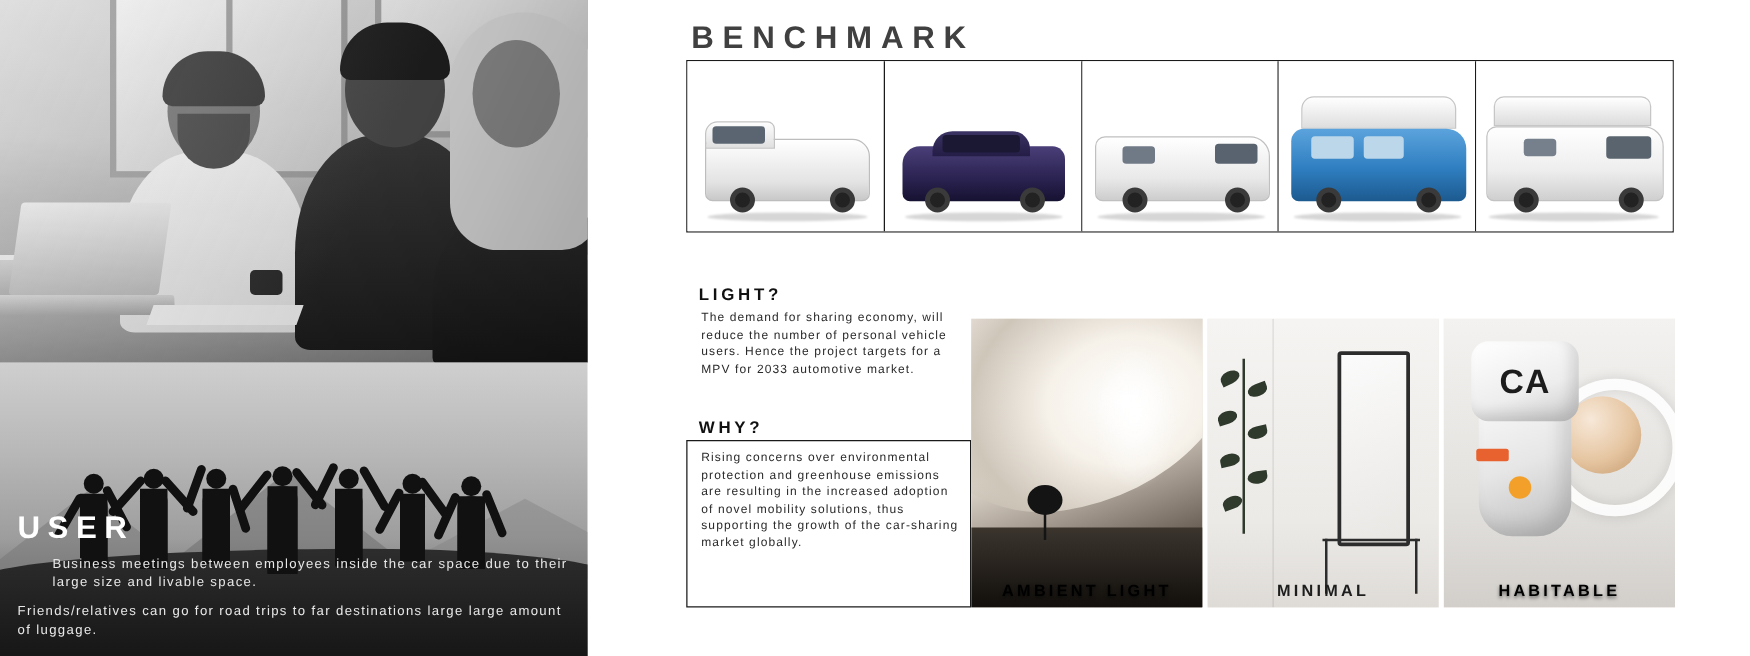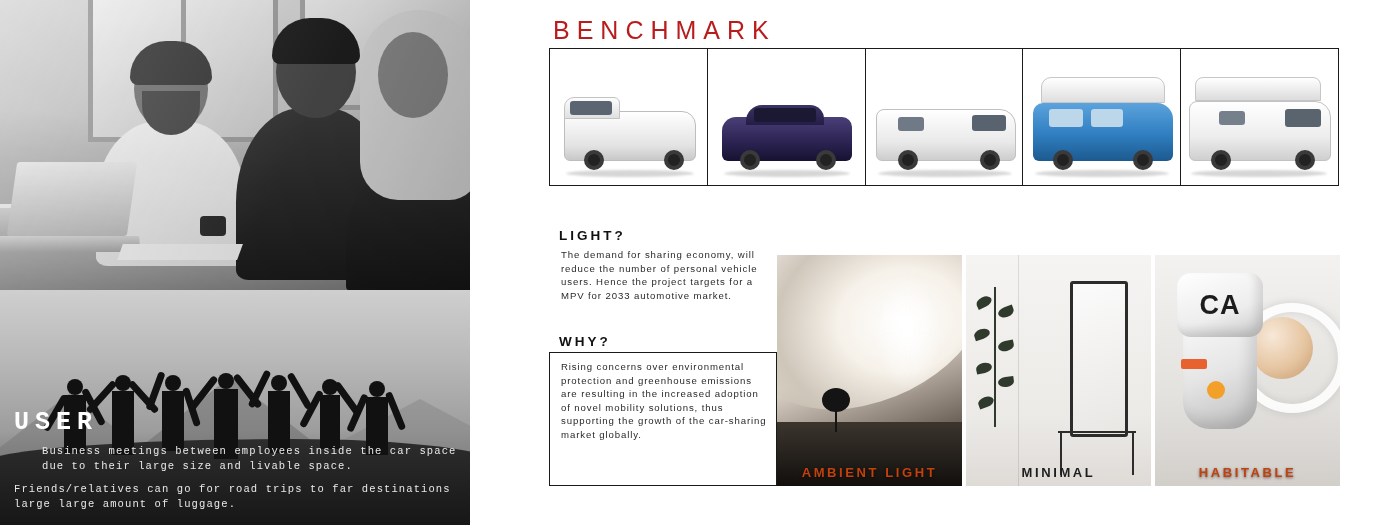--- a/index.html
+++ b/index.html
@@ -17,21 +17,20 @@
   }
 
   
   .left-col {
     position: absolute;
     left: 0;
     top: 0;
     width: 518px;
     height: 525px;
     overflow: hidden;
-    font-family: Liberation Mono, monospace;
   }
   .photo-top {
     position: absolute;
     left: 0; top: 0;
     width: 470px; height: 290px;
     overflow: hidden;
     background: #7d7d7d;
   }
   
   .mt-wall {
@@ -201,23 +200,23 @@
     line-height: 15px;
   }
   .user-text-1 { top: 444px; width: 440px; margin-left: 28px; }
   .user-text-2 { top: 482px; width: 440px; }
 
   
   .benchmark-title {
     position: absolute;
     left: 553px; top: 16px;
     font-size: 25px;
-    font-weight: 400;
+    font-weight: 700;
     letter-spacing: 7px;
-    color: #b91c1c;
+    color: #404040;
   }
   .benchmark-box {
     position: absolute;
     left: 549px; top: 48px;
     width: 790px; height: 138px;
     border: 1px solid #1a1a1a;
     box-sizing: border-box;
     display: flex;
   }
   .bm-cell {
@@ -306,21 +305,21 @@
   .mood-cell.c1 { width: 185px; }
   .mood-cell.c2 { width: 185px; }
   .mood-cell.c3 { width: 185px; }
   .mood-caption {
     position: absolute;
     left: 0; right: 0; bottom: 6px;
     text-align: center;
     font-size: 13px;
     font-weight: 700;
     letter-spacing: 2.6px;
-    color: #c2410c;
+    color: #000000;
     text-shadow: 0 1px 3px rgba(0,0,0,.55);
   }
   .mood-caption.dark { color: #1d1d1d; text-shadow: none; }
 
   
   .amb-bg {
     position: absolute; inset: 0;
     background: linear-gradient(160deg, #efe9e2 0%, #ded5ca 45%, #6e6358 78%, #1d1a17 100%);
   }
   .amb-curve {

